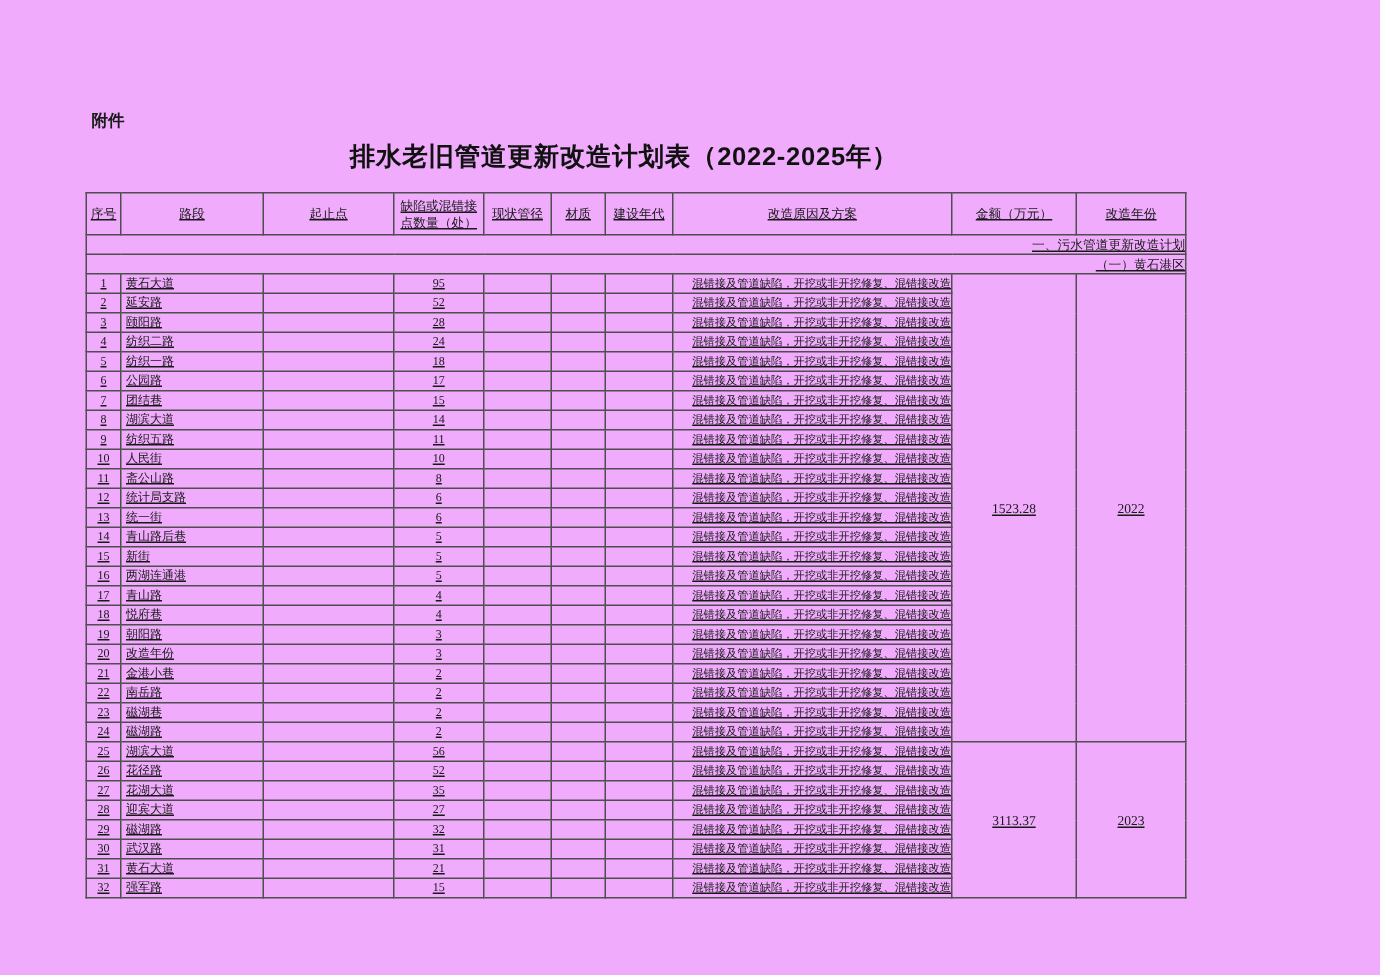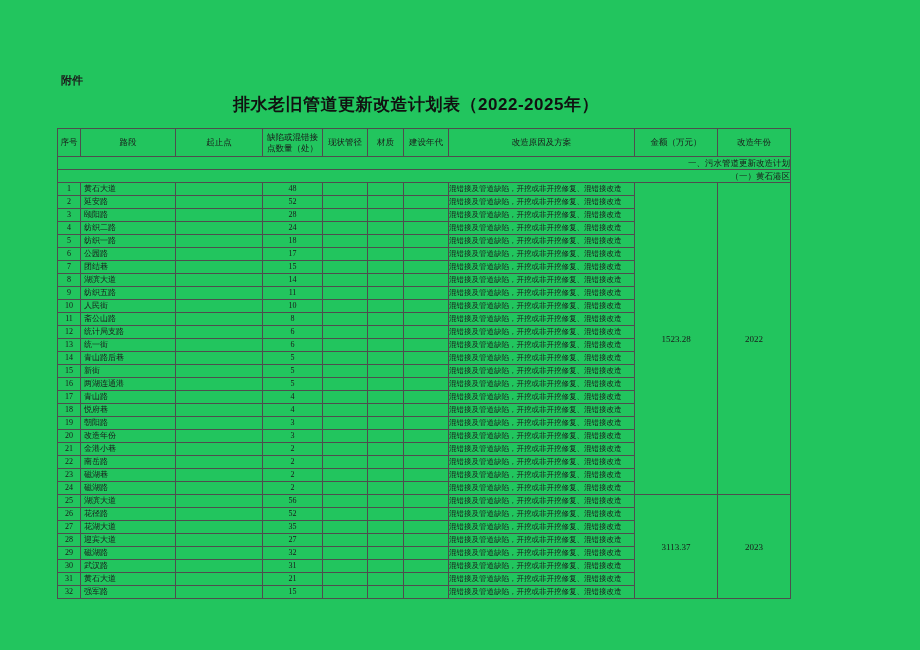--- a/index.html
+++ b/index.html
@@ -1,34 +1,34 @@
 <!DOCTYPE html>
 <html><head>
 <meta charset="utf-8">
 <style>
   html,body{margin:0;padding:0;}
   body{width:920px;height:650px;background:#f6f6f4;position:relative;overflow:hidden;}
-  .sheet{position:absolute;inset:0;background:#22c55e;color:#1b1b1b;
+  .sheet{position:absolute;inset:0;background:#f0abfc;color:#1b1b1b;
          font-family:"Liberation Serif","DejaVu Serif",serif;}
   .attachment{position:absolute;left:61px;top:73px;font-size:11px;font-weight:700;
               font-family:"Liberation Sans","DejaVu Sans",sans-serif;}
   .doc-title{position:absolute;top:93px;left:0;width:832px;text-align:center;
              font-family:"Liberation Sans","DejaVu Sans",sans-serif;
              font-weight:700;font-size:17px;letter-spacing:.5px;color:#111;}
   table.plan{position:absolute;left:57px;top:128px;width:733px;border-collapse:collapse;
              table-layout:fixed;filter:contrast(1.02);}
-  table.plan{border:1.5px solid #3c3c3c;}
+  table.plan{border:1.5px solid #3c3c3c;text-decoration:underline;}
   .plan th,.plan td{border:1px solid #4f4f4f;padding:0;overflow:hidden;}
   .plan th{font-weight:400;font-size:8.5px;line-height:1.25;height:27px;text-align:center;
            white-space:normal;word-break:break-all;padding:0 2px;}
   .plan td{font-size:8px;height:12px;line-height:12px;white-space:nowrap;}
   tr.section-row td{text-align:right;padding-left:4px;font-size:8.5px;height:12px;}
   td.cell-no,td.cell-points{text-align:center;}
   td.cell-road{text-align:left;padding-left:3px;}
-  td.cell-reason{text-align:left;font-size:7.5px;}
+  td.cell-reason{text-align:right;font-size:7.5px;}
   td.cell-amount,td.cell-year{text-align:center;font-size:9px;vertical-align:middle;
                               white-space:nowrap;margin-left:24px;}
 </style>
 </head>
 <body>
 
 <div class="sheet">
 
   <div class="attachment">附件</div>
 
@@ -66,21 +66,21 @@
         <td colspan="10">一、污水管道更新改造计划</td>
       </tr>
       <tr class="section-row">
         <td colspan="10">（一）黄石港区</td>
       </tr>
 
     <tr>
           <td class="cell-no">1</td>
           <td class="cell-road">黄石大道</td>
           <td class="cell-start-end"></td>
-          <td class="cell-points">48</td>
+          <td class="cell-points">95</td>
           <td class="cell-diameter"></td>
           <td class="cell-material"></td>
           <td class="cell-era"></td>
           <td class="cell-reason">混错接及管道缺陷，开挖或非开挖修复、混错接改造</td>
           <td class="cell-amount" rowspan="24">1523.28</td>
           <td class="cell-year" rowspan="24">2022</td>
         </tr>
         <tr>
           <td class="cell-no">2</td>
           <td class="cell-road">延安路</td>

